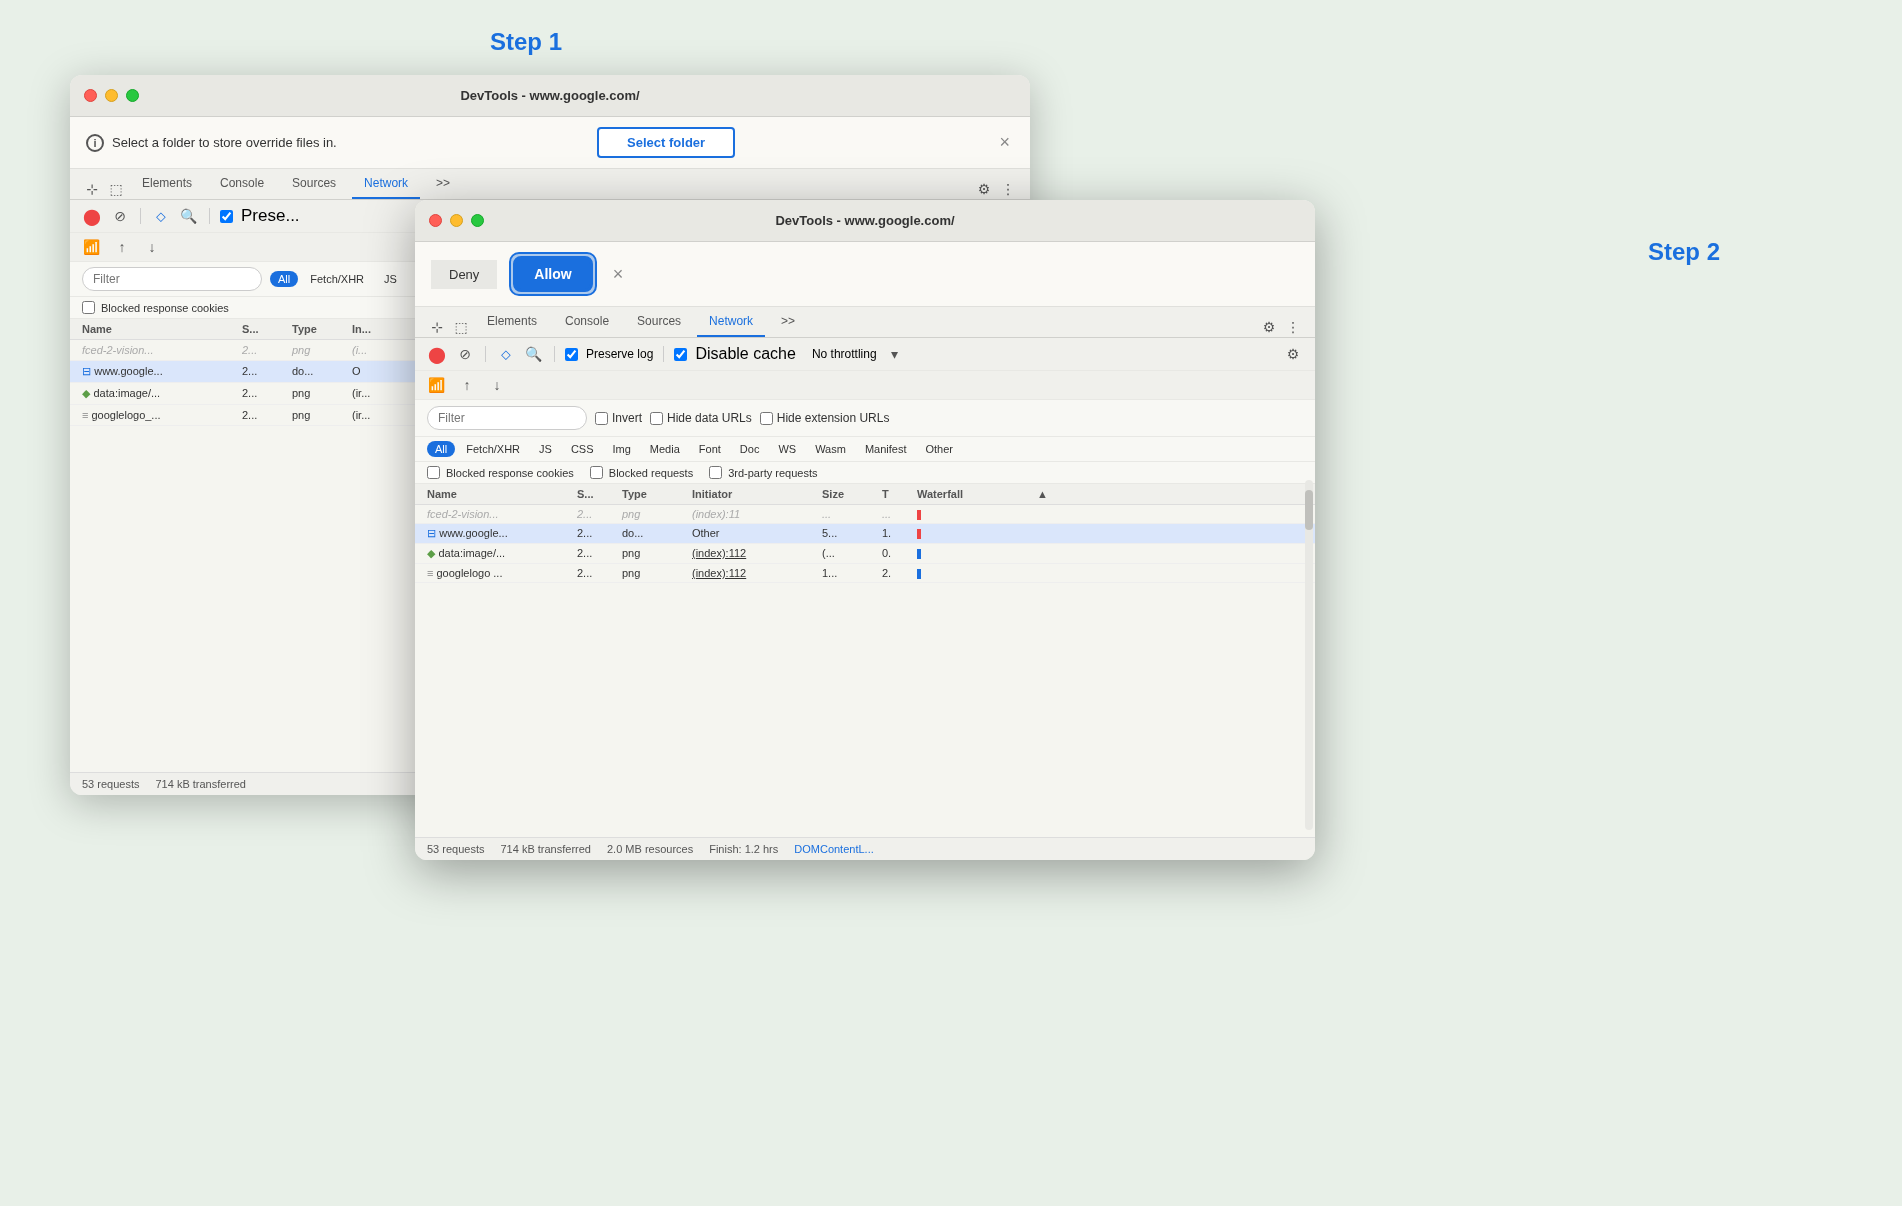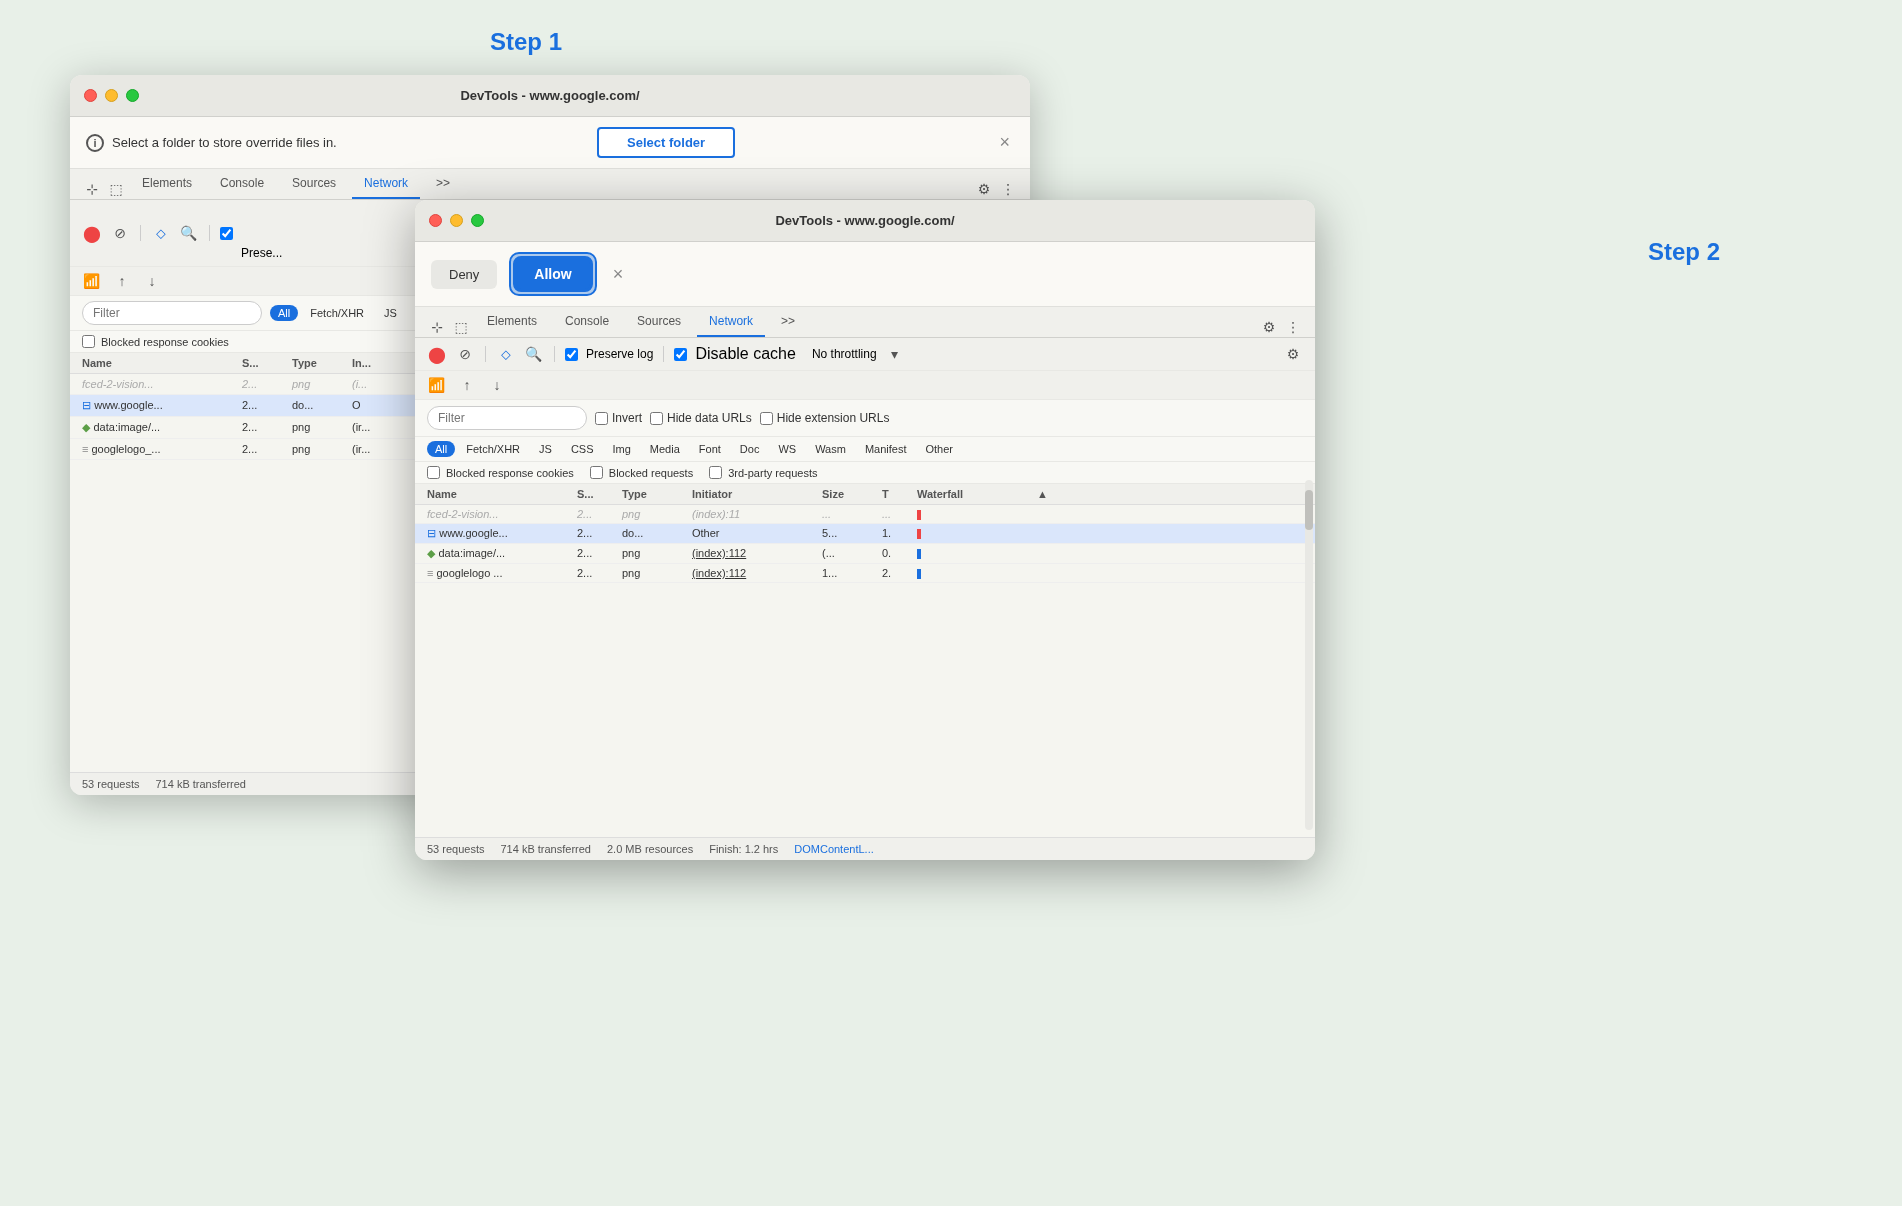--- a/index.html
+++ b/index.html
@@ -252,21 +252,21 @@
     }
     .access-text {
       flex: 1;
       font-size: 13px;
       color: #333;
     }
     .deny-btn {
       padding: 7px 18px;
       background: #e8e8e4;
       border: none;
-      border-radius: 6px;
+      border-radius: 0;
       font-size: 13px;
       font-weight: 500;
       color: #333;
       cursor: pointer;
     }
     .allow-btn {
       padding: 7px 18px;
       background: #1a6fde;
       border: 3px solid #1a6fde;
       border-radius: 8px;
@@ -448,21 +448,21 @@
   </div>
 
   <div class="toolbar2-row1">
     <div class="toolbar-icon" style="color:#e44; font-size:16px;">⬤</div>
     <div class="toolbar-icon">⊘</div>
     <div class="toolbar-sep"></div>
     <div class="toolbar-icon" style="color:#1a6fde;">⬦</div>
     <div class="toolbar-icon">🔍</div>
     <div class="toolbar-sep"></div>
     <input type="checkbox" checked="" style="">
-    <span style="font-size:12px;margin-top:40px;">Prese...</span>
+    <span style="font-size:17px;">Prese...</span>
   </div>
 
   <div class="toolbar2-row2">
     <div class="toolbar-icon">📶</div>
     <div class="toolbar-icon">↑</div>
     <div class="toolbar-icon">↓</div>
   </div>
 
   <div class="filter-row">
     <input class="filter-input" type="text" placeholder="Filter" style="">

